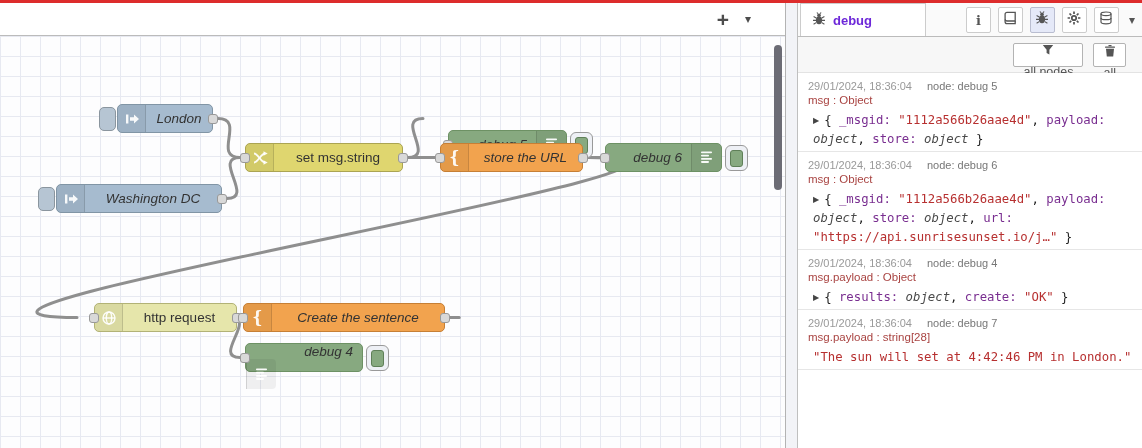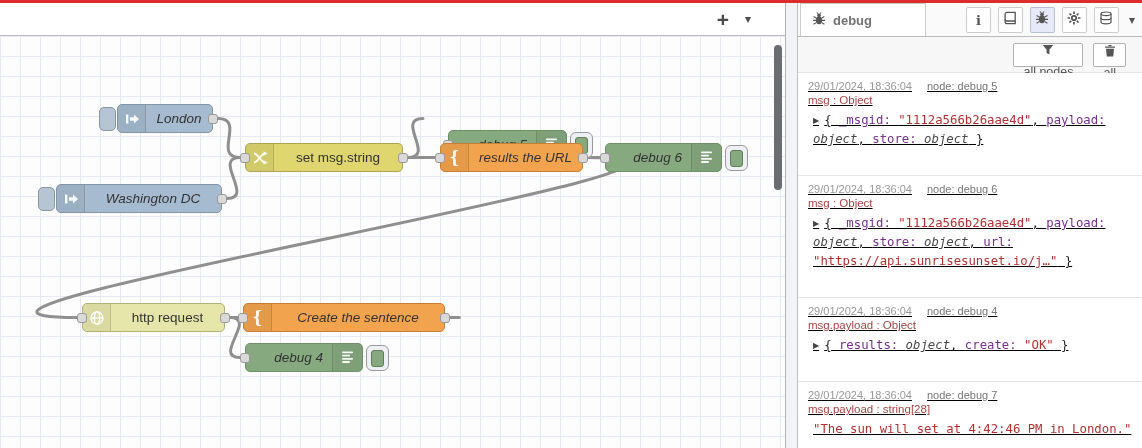--- a/index.html
+++ b/index.html
@@ -42,36 +42,36 @@
 
   .scroll-thumb { position:absolute; right:3px; top:5px; width:8px; height:145px; border-radius:4px; background:#6c6c75; z-index:6; }
 
   
   .splitter { position:absolute; left:786px; top:3px; width:11px; height:445px; background:#f2f3f7; cursor:col-resize; }
 
   
   .sidebar { position:absolute; left:797px; top:3px; width:345px; height:445px; background:#fff; border-left:1px solid #bfbfbf; }
   .tabbar { height:34px; background:#fafafa; border-bottom:1px solid #bbb; display:flex; align-items:stretch; }
   .tab { width:126px; margin-left:2px; background:#fff; border:1px solid #ccc; border-bottom:none;
-         display:flex; align-items:center; gap:7px; padding-left:11px; font-weight:bold; font-size:13px; color:#737373; cursor:pointer; }
+         display:flex; align-items:center; gap:7px; padding-left:11px; font-weight:bold; font-size:13px; color:#6d28d9; cursor:pointer; }
   .tabbar-right { margin-left:auto; display:flex; align-items:center; gap:7px; padding-right:7px; }
   .ibtn { width:25px; height:26px; border:1px solid #ccc; border-radius:2px; background:#fff;
           display:flex; align-items:center; justify-content:center; cursor:pointer; }
   .ibtn.active { background:#e5e9f8; border-color:#b9bdd0; }
   .info-i { font-family:"DejaVu Serif", serif; font-weight:bold; font-size:13px; color:#555; }
   .sb-caret { color:#555; font-size:12px; margin-left:3px; cursor:pointer; }
 
   .filterbar { height:36px; background:#f7f7f7; border-bottom:1px solid #e3e3e3; display:flex; align-items:center;
                justify-content:flex-end; gap:10px; padding-right:16px; }
   .fbtn { height:24px; border:1px solid #b3b3b3; border-radius:2px; background:#fff; color:#555; font-size:12.5px;
           display:flex; align-items:center; gap:6px; padding:0 9px; cursor:pointer;flex-direction:column; }
   .fbtn .caret { font-size:10px; color:#555; }
 
   .messages { position:absolute; left:0; top:70px; width:344px; bottom:0; background:#fff; overflow:hidden; }
-  .dbg-msg { padding:7px 10px 26px 10px; border-bottom:1px solid #e6e6e6;text-decoration:underline; }
+  .dbg-msg { padding:7px 10px 2px 10px; border-bottom:1px solid #e6e6e6; }
   .dbg-meta { font-size:11px; color:#999; display:flex; gap:15px; }
   .dbg-meta .nodename { color:#777; }
   .dbg-prop { margin-top:2px; font-size:11.5px; color:#a94442; }
   .dbg-content { margin-top:5px; padding-left:5px; font-family:"DejaVu Sans Mono", monospace; font-size:12.3px;
                  line-height:1.55; color:#222; word-wrap:break-word; }
   .seg-k { color:#792e90; }
   .seg-s { color:#b73030; }
   .seg-t { font-style:italic; color:#4a4a4a; }
   .seg-x { font-size:8px; color:#444; margin-right:5px; font-family:"DejaVu Sans", sans-serif; vertical-align:1px; cursor:pointer; }
 </style>
@@ -155,42 +155,42 @@
           </span>
           <span class="dbg-btn">
             <i></i>
           </span>
           <span class="port in"></span>
         </div>
         <div class="node italic" style="left: 440px; top: 107px; width: 143px; background: rgb(242, 163, 78); border-color: rgb(198, 127, 53);">
           <span class="icon-sec left">
             <span class="brace">{</span>
           </span>
-          <span class="lbl">results the URL</span>
+          <span class="lbl">store the URL</span>
           <span class="port in"></span>
           <span class="port out"></span>
         </div>
         <div class="node italic" style="left: 605px; top: 107px; width: 117px; background: rgb(135, 169, 128); border-color: rgb(109, 145, 100);">
           <span class="lbl alignright">debug 6</span>
           <span class="icon-sec right">
             <svg width="14" height="15" viewBox="0 0 14 15">
               <g fill="#fff" fill-opacity="0.95">
                 <rect x="1" y="1.5" width="11" height="1.8" rx="0.8"></rect>
                 <rect x="1" y="4.7" width="8" height="1.8" rx="0.8"></rect>
                 <rect x="1" y="7.9" width="11" height="1.8" rx="0.8"></rect>
                 <rect x="1" y="11.1" width="8" height="1.8" rx="0.8"></rect>
               </g>
             </svg>
           </span>
           <span class="dbg-btn">
             <i></i>
           </span>
           <span class="port in"></span>
         </div>
-        <div class="node" style="left: 82px; top: 267px; width: 143px; background: rgb(230, 230, 171); border-color: rgb(178, 178, 118);">
+        <div class="node" style="left: 94px; top: 267px; width: 143px; background: rgb(230, 230, 171); border-color: rgb(178, 178, 118);">
           <span class="icon-sec left">
             <svg width="16" height="16" viewBox="0 0 16 16">
               <g stroke="#fff" stroke-opacity="0.92" fill="none" stroke-width="1.4">
                 <circle cx="8" cy="8" r="6"></circle>
                 <ellipse cx="8" cy="8" rx="2.7" ry="6"></ellipse>
                 <path d="M2 8 h12"></path>
               </g>
             </svg>
           </span>
           <span class="lbl">http request</span>
@@ -198,21 +198,21 @@
           <span class="port out"></span>
         </div>
         <div class="node italic" style="left: 243px; top: 267px; width: 202px; background: rgb(242, 163, 78); border-color: rgb(198, 127, 53);">
           <span class="icon-sec left">
             <span class="brace">{</span>
           </span>
           <span class="lbl">Create the sentence</span>
           <span class="port in"></span>
           <span class="port out"></span>
         </div>
-        <div class="node italic" style="left: 245px; top: 307px; width: 118px; background: rgb(135, 169, 128); border-color: rgb(109, 145, 100);">
+        <div class="node italic" style="left: 245px; top: 307px; width: 118px; background: rgb(135, 169, 128); border-color: rgb(109, 145, 100); flex-direction: column;">
           <span class="lbl alignright">debug 4</span>
           <span class="icon-sec right">
             <svg width="14" height="15" viewBox="0 0 14 15">
               <g fill="#fff" fill-opacity="0.95">
                 <rect x="1" y="1.5" width="11" height="1.8" rx="0.8"></rect>
                 <rect x="1" y="4.7" width="8" height="1.8" rx="0.8"></rect>
                 <rect x="1" y="7.9" width="11" height="1.8" rx="0.8"></rect>
                 <rect x="1" y="11.1" width="8" height="1.8" rx="0.8"></rect>
               </g>
             </svg>

